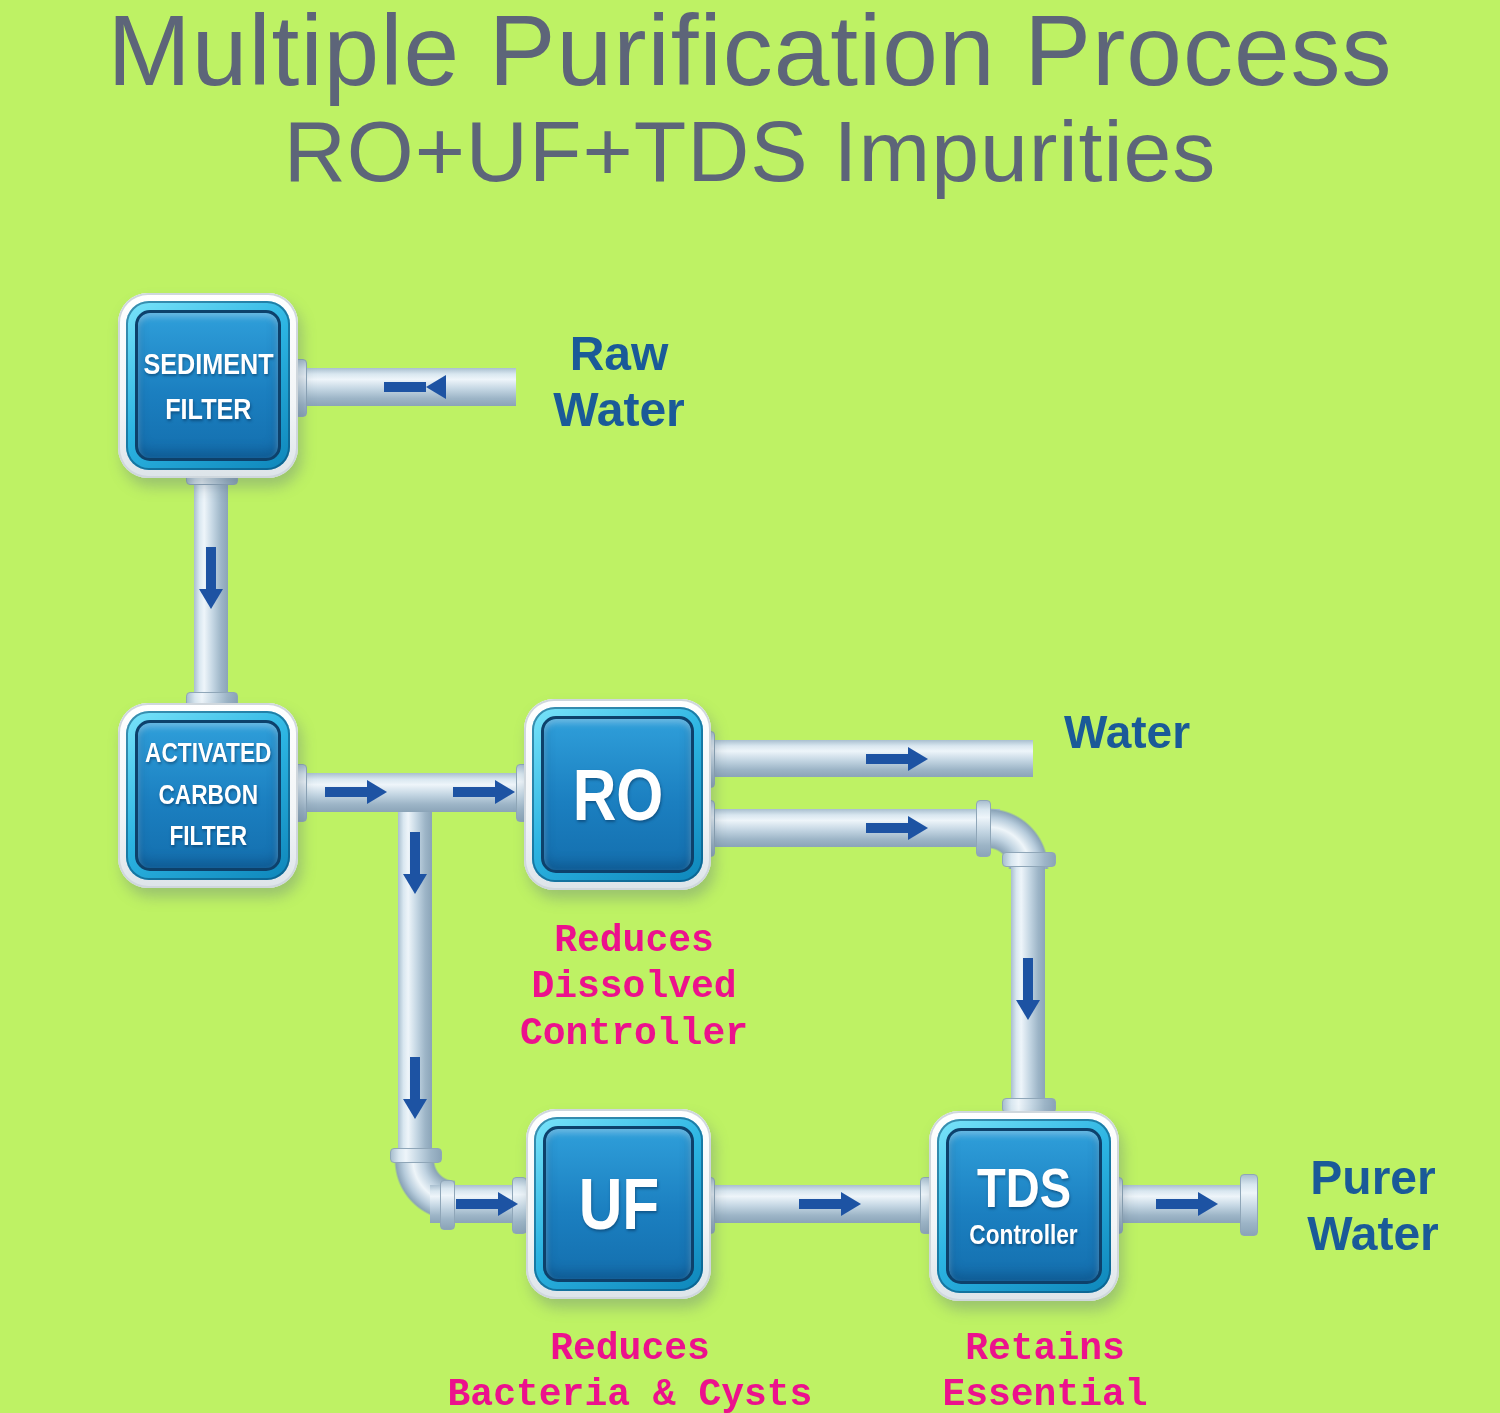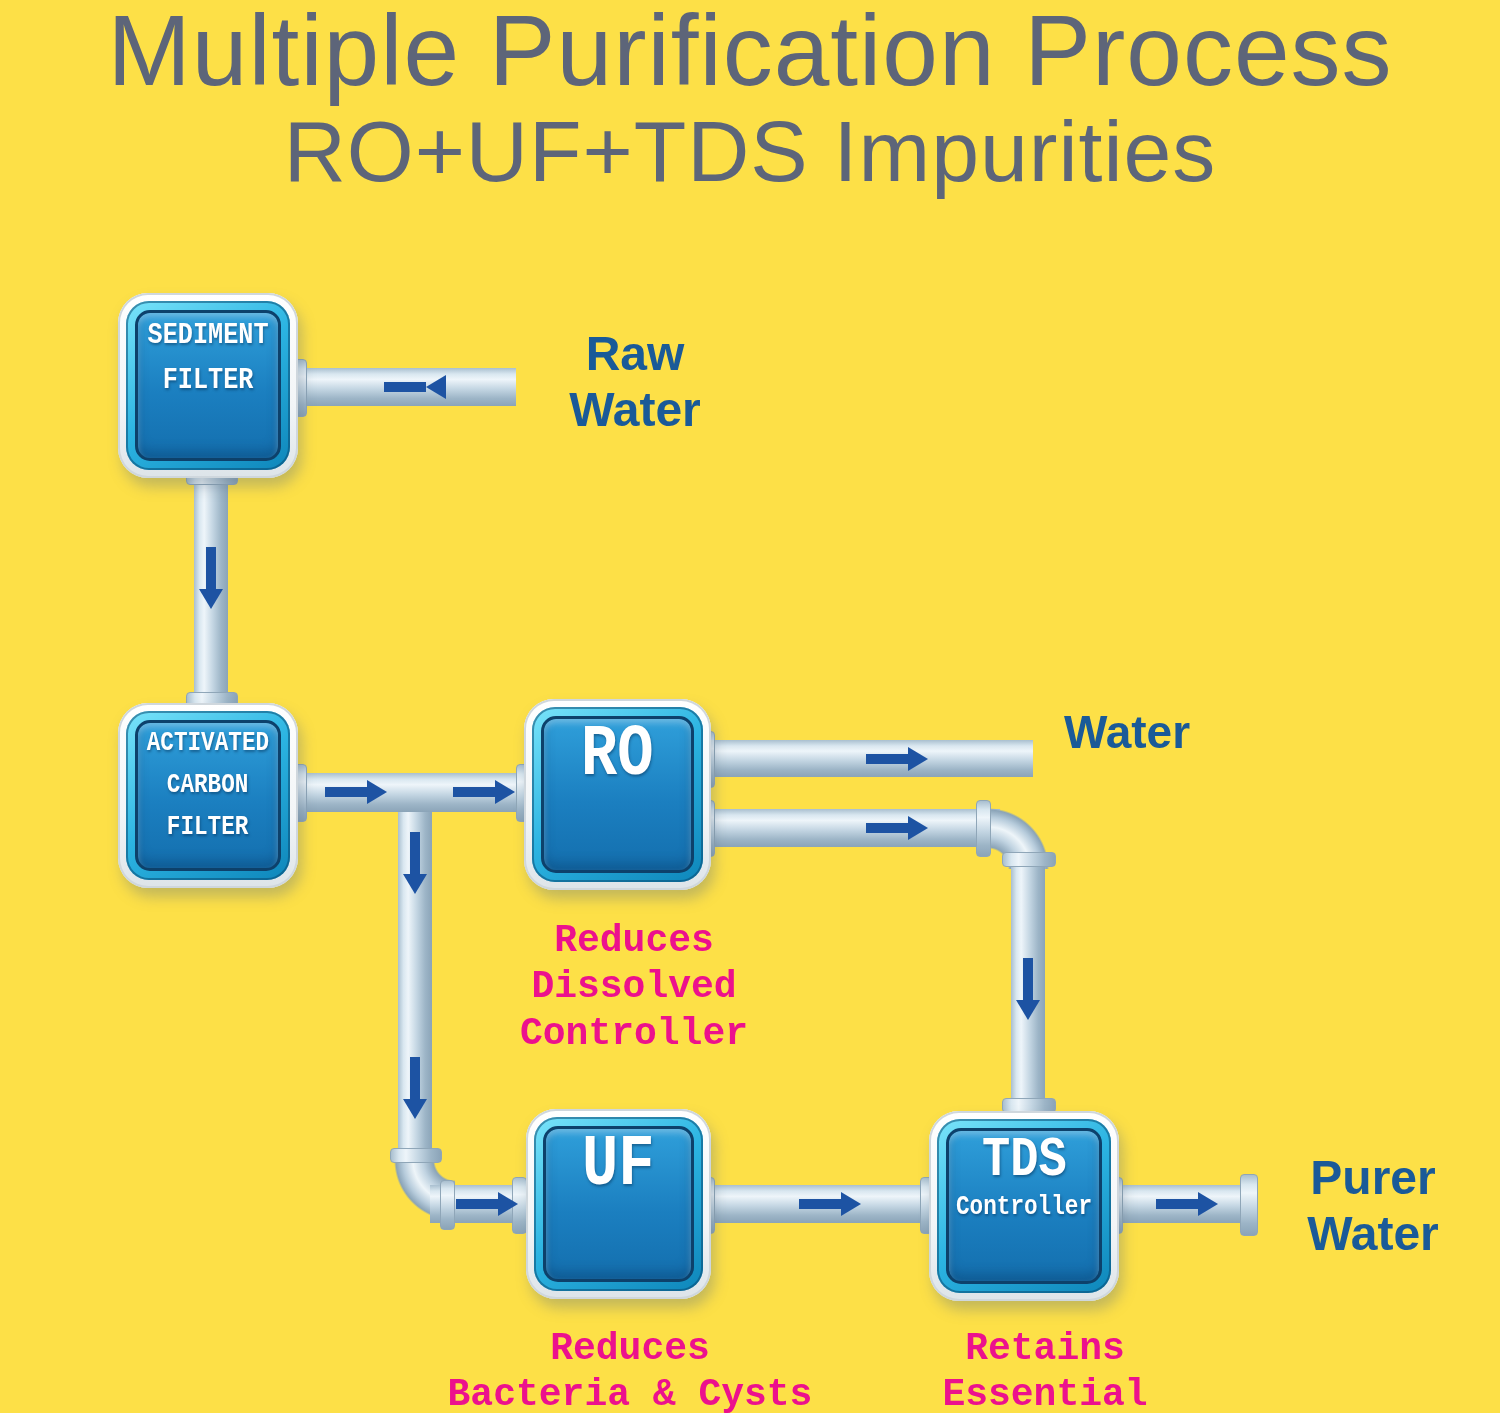--- a/index.html
+++ b/index.html
@@ -4,21 +4,21 @@
 <style>
   :root{
     --title:#5d6579;
     --lblue:#1a5a98;
     --pink:#ec118d;
     --arrow:#1d53a3;
     --pipe-h-grad:linear-gradient(180deg,#a9bfcf 0%,#d9e7f0 16%,#eef5fa 30%,#c4d6e3 55%,#9db5c7 80%,#8ba4b8 100%);
     --pipe-v-grad:linear-gradient(90deg,#a9bfcf 0%,#d9e7f0 16%,#eef5fa 30%,#c4d6e3 55%,#9db5c7 80%,#8ba4b8 100%);
   }
   html,body{margin:0;padding:0;background:#ffffff;}
-  .canvas{position:relative;width:1500px;height:1413px;overflow:hidden;background:#fde047;
+  .canvas{position:relative;width:1500px;height:1413px;overflow:hidden;background:#bef264;
           font-family:"Liberation Sans",sans-serif;}
   
   .header{position:absolute;left:0;top:-6px;width:100%;text-align:center;color:var(--title);}
   .title{font-size:100px;font-weight:normal;letter-spacing:1px;line-height:1.12;}
   .subtitle{font-size:86px;font-weight:normal;letter-spacing:1px;margin-top:2px;line-height:1.0;}
   
   .pipe-h{position:absolute;height:38px;background:var(--pipe-h-grad);}
   .pipe-v{position:absolute;width:34px;background:var(--pipe-v-grad);}
   .elbow{position:absolute;width:62px;height:62px;}
   .elbow.bl{border-bottom-left-radius:40px;
@@ -40,21 +40,21 @@
   .arrow.down .head{border-top:20px solid var(--arrow);border-left:12px solid transparent;border-right:12px solid transparent;border-bottom:none;}
   
   .station{position:absolute;border-radius:30px;background:linear-gradient(180deg,#ffffff 0%,#f2f5f7 60%,#dde4e9 100%);
            box-shadow:inset 0 0 0 2px #cfd7dd,4px 9px 14px rgba(90,110,130,.35);}
   .ring{position:absolute;inset:8px;border-radius:23px;
         background:linear-gradient(145deg,#7ae4fa 0%,#2cb4e2 48%,#0e86ba 100%);
         box-shadow:inset 0 0 0 2px rgba(10,75,115,.55);}
   .core{position:absolute;inset:9px;border-radius:15px;border:3px solid #0d416b;
         background:linear-gradient(180deg,#2f9fda 0%,#1b7fc0 55%,#146fae 100%);
         box-shadow:inset 0 4px 6px rgba(255,255,255,.3),inset 0 -7px 12px rgba(0,40,80,.28);
-        display:flex;flex-direction:column;align-items:center;justify-content:flex-start;color:#fff;font-family:Liberation Mono, monospace;}
+        display:flex;flex-direction:column;align-items:center;justify-content:center;color:#fff;}
   .core span{display:block;text-shadow:1px 2px 3px rgba(0,35,70,.45);font-weight:bold;}
   .cond{transform:scaleX(.84);transform-origin:center;white-space:nowrap;}
   .st-small span{font-size:30px;line-height:1.5;}
   .st-carbon span{font-size:27px;line-height:1.55;}
   .st-big span{font-size:72px;line-height:1;}
   .st-tds .main{font-size:56px;line-height:1.05;}
   .st-tds .sub{font-size:27px;line-height:1.3;}
   
   .flabel{position:absolute;color:var(--lblue);font-weight:bold;font-size:48px;line-height:1.17;}
   .flabel.center{text-align:center;}
@@ -187,21 +187,21 @@
 
   <div class="station" style="left:929px;top:1111px;width:190px;height:190px;">
     <div class="ring">
       <div class="core st-tds">
         <span class="main cond">TDS</span>
         <span class="sub cond">Controller</span>
       </div>
     </div>
   </div>
 
-  <div class="flabel center" style="left:544px;top:326px;width:182px;">
+  <div class="flabel center" style="left:528px;top:326px;width:182px;">
     <div>Raw</div>
     <div>Water</div>
   </div>
   <div class="flabel" style="left:1064px;top:706px;font-size:46px;">
     <div>Water</div>
   </div>
   <div class="flabel center" style="left:1278px;top:1150px;width:190px;">
     <div>Purer</div>
     <div>Water</div>
   </div>

